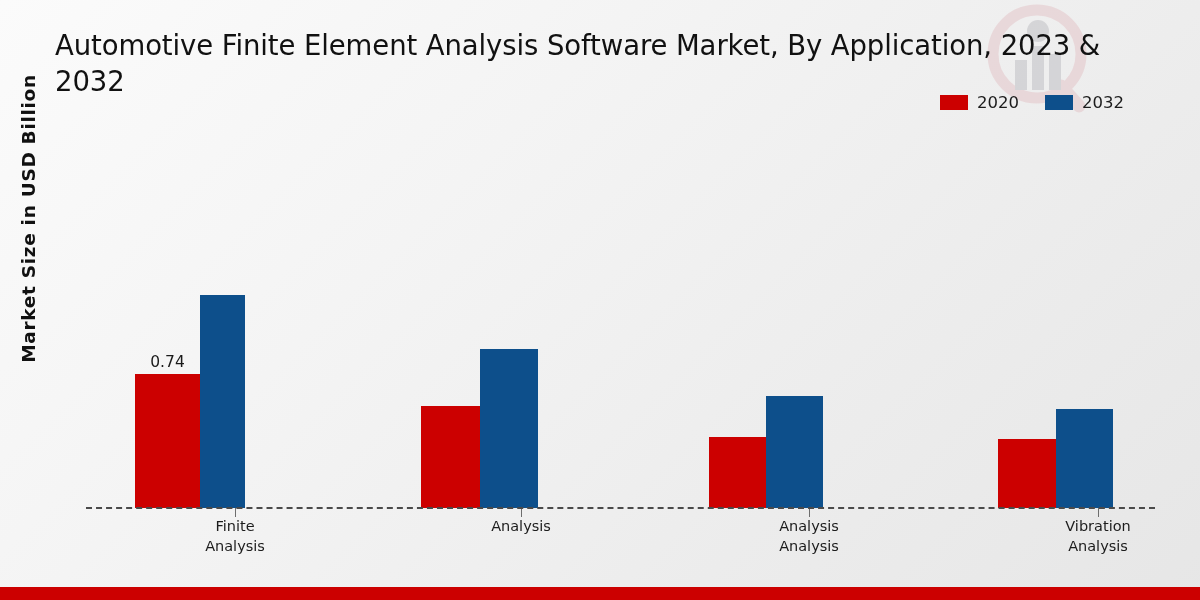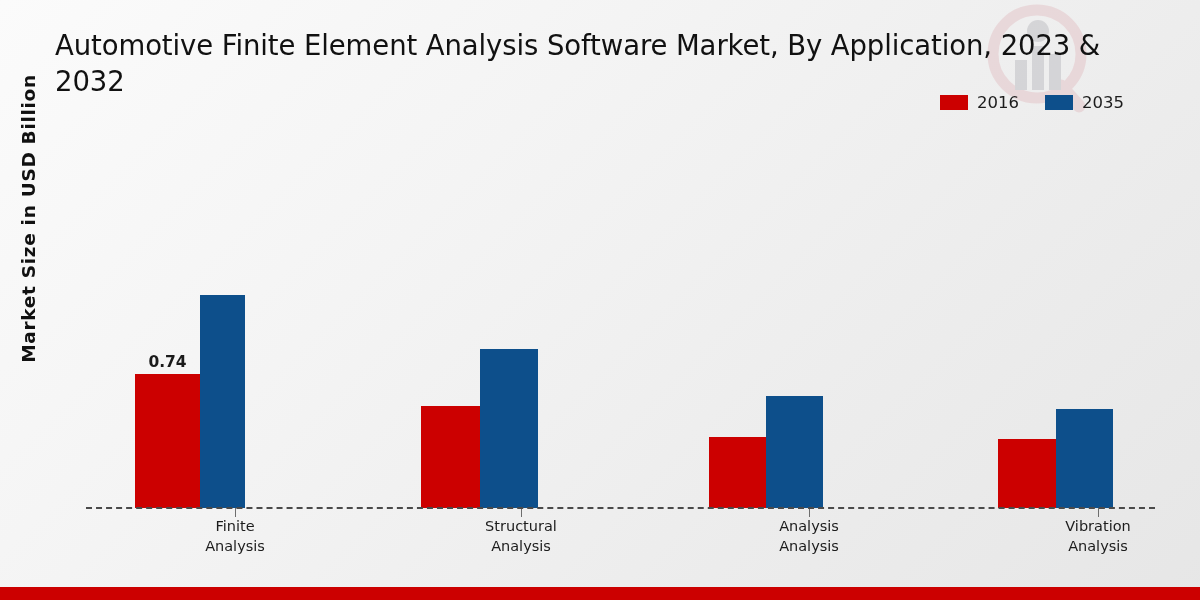--- a/index.html
+++ b/index.html
@@ -118,21 +118,21 @@
     position: relative;
     display: block;
   }
   .bar-label {
     position: absolute;
     bottom: 100%;
     left: 50%;
     transform: translateX(-50%);
     margin-bottom: 3px;
     font-size: 15.5px;
-    font-weight: bold;
+    font-weight: normal;
     color: #1a1a1a;
     white-space: nowrap;
     margin-top: 43px;
   }
 
   .tick {
     position: absolute;
     top: 358px;
     width: 0;
     height: 9px;
@@ -172,25 +172,25 @@
       <rect x="74" y="52" width="12" height="36" fill="#bcbcc1"></rect>
       <circle cx="63" cy="29" r="11" fill="#bcbcc1"></circle>
     </svg>
   </div>
 
   <div id="chart-title">Automotive Finite Element Analysis Software Market, By Application, 2023 &amp; 2032</div>
 
   <div id="legend">
     <div class="legend-item">
       <span class="legend-swatch" style="background:#CC0000;"></span>
-      <span class="legend-label">2016</span>
+      <span class="legend-label">2020</span>
     </div>
     <div class="legend-item">
       <span class="legend-swatch" style="background:#0D4F8B;"></span>
-      <span class="legend-label">2035</span>
+      <span class="legend-label">2032</span>
     </div>
   </div>
 
   <div id="y-axis-title">Market Size in USD Billion</div>
 
   <div id="plot">
 
     <div class="group" style="left:49px; width:200px;">
       <div class="bars" style="left:0px;">
         <span class="bar" style="width:65px; height:134px; background:#CC0000;">
@@ -205,21 +205,20 @@
       </div>
     </div>
 
     <div class="group" style="left:335px; width:200px;">
       <div class="bars" style="left:0px;">
         <span class="bar" style="width:59px; height:102px; background:#CC0000;"></span>
         <span class="bar" style="width:58px; height:159px; background:#0D4F8B;"></span>
       </div>
       <div class="tick" style="left:100px;"></div>
       <div class="cat-label" style="left:0px;">
-        <div>Structural</div>
         <div>Analysis</div>
       </div>
     </div>
 
     <div class="group" style="left:623px; width:200px;">
       <div class="bars" style="left:0px;">
         <span class="bar" style="width:57px; height:71px; background:#CC0000;"></span>
         <span class="bar" style="width:57px; height:112px; background:#0D4F8B;"></span>
       </div>
       <div class="tick" style="left:100px;"></div>

